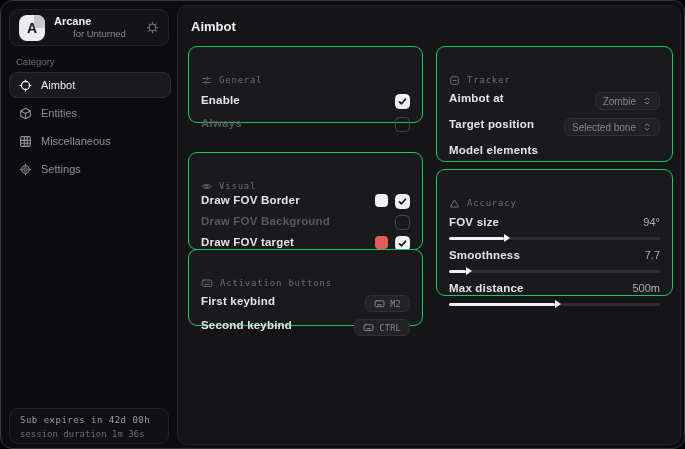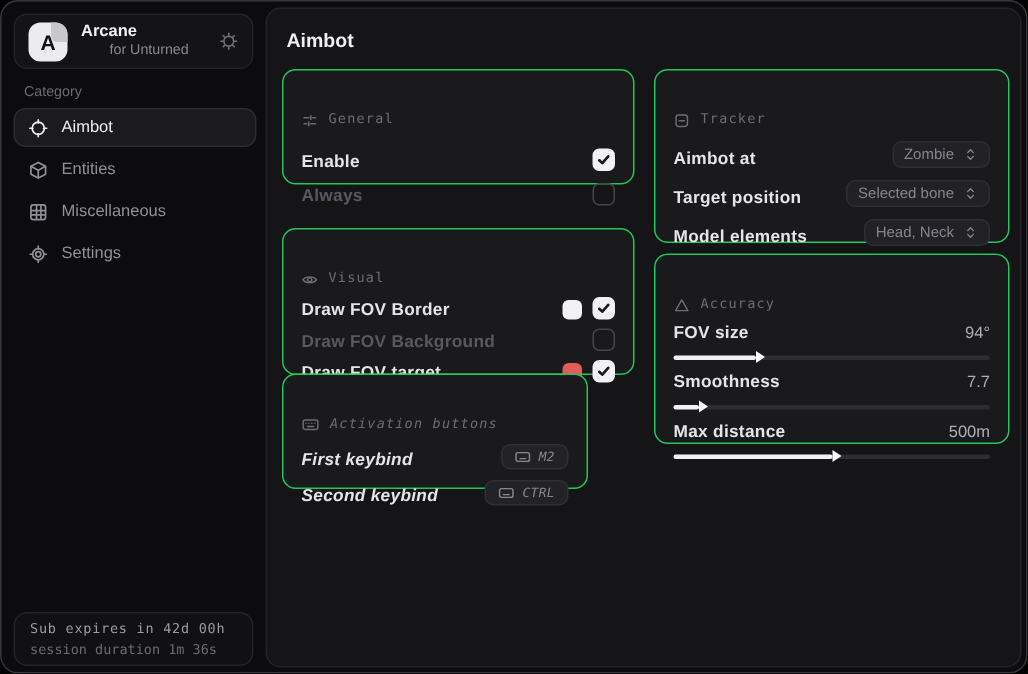--- a/index.html
+++ b/index.html
@@ -47,28 +47,28 @@
     position:absolute; left:176px; top:4px; width:504px; height:440px;
     background:#151517; border:1px solid #242428; border-radius:10px;
   }
   .page-title{ position:absolute; left:13px; top:13px; font-size:13px; font-weight:bold; color:#f0f0f2; }
   .card{
     position:absolute; background:#1a1a1c; border:1px solid #22c55e; border-radius:9px;
     padding:17px 12px;
   }
   .card-general   { left:10px;  top:40px;  width:235px; height:77px; }
   .card-visual    { left:10px;  top:146px; width:235px; height:98px; }
-  .card-activation{ left:10px;  top:243px; width:204px; height:77px;font-style:italic; }
+  .card-activation{ left:10px;  top:243px; width:235px; height:77px; }
   .card-tracker   { left:258px; top:40px;  width:237px; height:116px; }
   .card-accuracy  { left:258px; top:163px; width:237px; height:127px; }
   .card-header{
     display:flex; align-items:center; gap:7px; margin-top:10px; height:12px;
     color:#6c6c73; font-family:"DejaVu Sans Mono", monospace; font-size:9px; letter-spacing:.8px;
   }
-  .row{ display:flex; align-items:flex-end; }
+  .row{ display:flex; align-items:flex-start; }
   .row-label{ font-size:11.5px; font-weight:600; color:#e5e5e9; letter-spacing:.2px; }
   .row-label.disabled{ color:#585860; }
   .spacer{ flex:1; }
   
   .checkbox{
     width:15px; height:15px; border-radius:4.5px; border:1.5px solid #46464d;
     display:flex; align-items:center; justify-content:center; cursor:pointer; background:transparent;
   }
   .checkbox svg{ display:none; }
   .checkbox[data-checked="true"]{ background:#f2f2f4; border-color:#f2f2f4; }
@@ -320,27 +320,20 @@
           <span class="select-text">Selected bone</span>
           <svg width="10" height="10" viewBox="0 0 14 16" fill="none" stroke="currentColor" stroke-width="1.5" stroke-linecap="round" stroke-linejoin="round">
             <path d="M4 6 L7 3 L10 6"></path>
               <path d="M4 10 L7 13 L10 10"></path>
           </svg>
         </div>
       </div>
       <div class="row trow">
         <span class="row-label">Model elements</span>
         <span class="spacer"></span>
-        <div class="select">
-          <span class="select-text">Head, Neck</span>
-          <svg width="10" height="10" viewBox="0 0 14 16" fill="none" stroke="currentColor" stroke-width="1.5" stroke-linecap="round" stroke-linejoin="round">
-            <path d="M4 6 L7 3 L10 6"></path>
-              <path d="M4 10 L7 13 L10 10"></path>
-          </svg>
-        </div>
       </div>
     </div>
 
     <div class="card card-accuracy">
       <div class="card-header">
         <svg width="11" height="11" viewBox="0 0 16 16" fill="none" stroke="currentColor" stroke-width="1.4" stroke-linejoin="round">
           <path d="M8 2.8 L14 13.2 H2 Z"></path>
         </svg>
         <span>Accuracy</span>
       </div>

